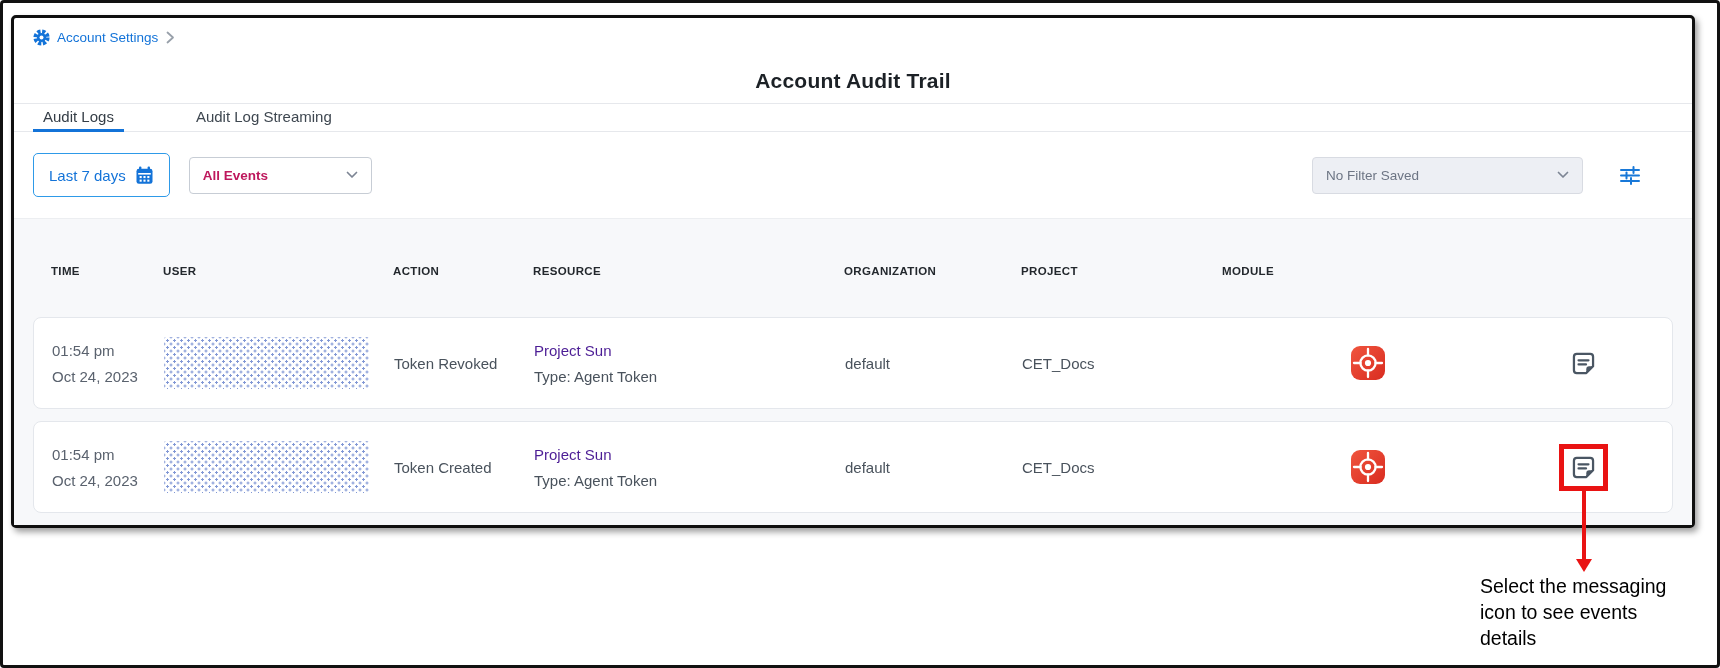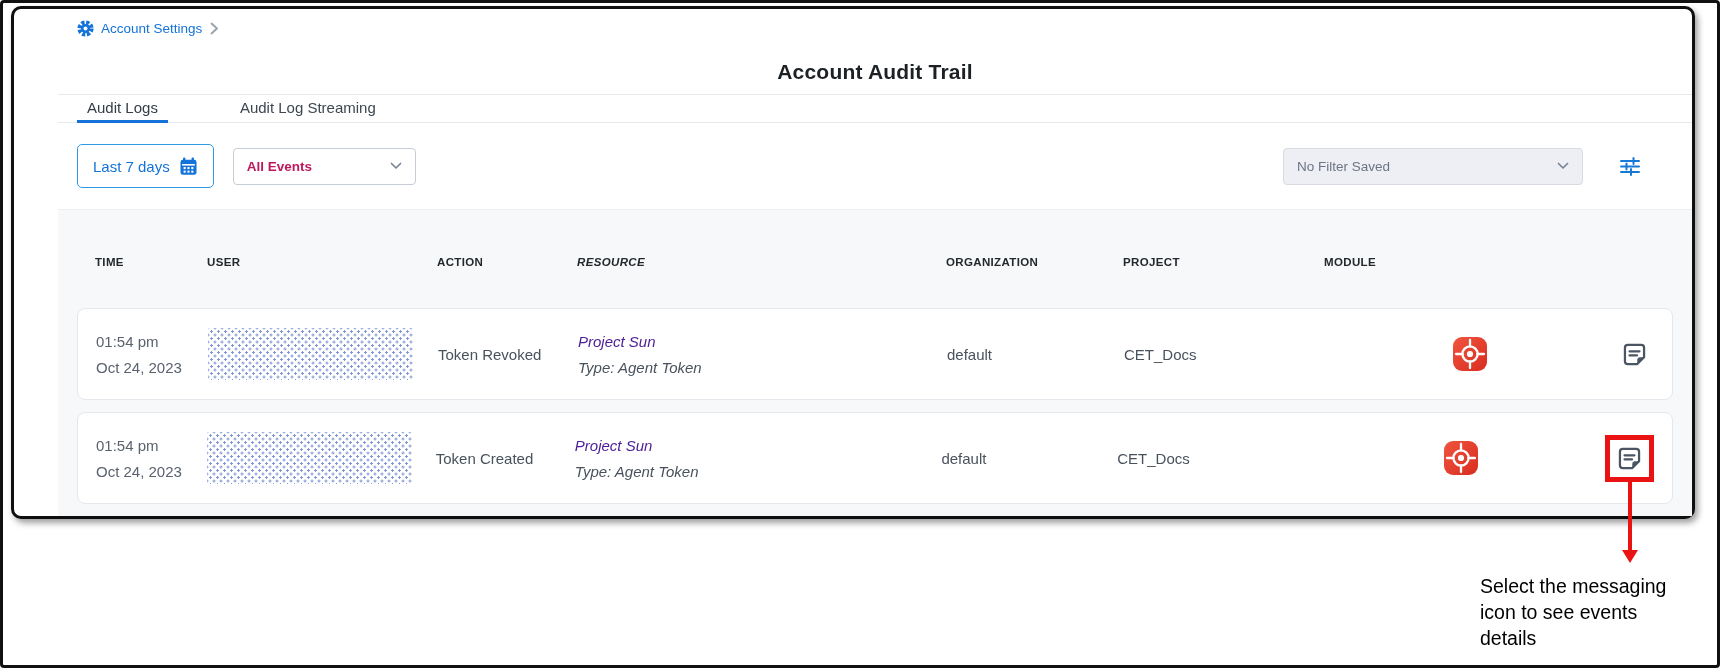--- a/index.html
+++ b/index.html
@@ -2,24 +2,24 @@
 <html><head>
 <meta charset="utf-8">
 <style>
   * { margin:0; padding:0; box-sizing:border-box; }
   html,body { width:1720px; height:668px; background:#fff; font-family:"Liberation Sans", sans-serif; overflow:hidden; }
 
   .frame { position:absolute; inset:0; width:1720px; height:668px; border:3px solid #111; border-radius:4px; background:#fff; }
 
   
   .panel {
-    position:absolute; left:8px; top:3px; width:1684px; height:513px;
-    background:#fff; border:3px solid #0f0f0f; border-radius:10px;
+    position:absolute; left:8px; top:12px; width:1684px; height:513px;
+    background:#fff; border:3px solid #0f0f0f; border-radius:5px;
     box-shadow:3px 4px 6px rgba(0,0,0,.38);
-    display:flex; flex-direction:column; overflow:visible;padding-left:44px;
+    display:flex; flex-direction:column; overflow:visible;
   }
 
   
   .panel-head { padding:9px 19px 10px; border-bottom:1px solid #e6e8ec; }
   .breadcrumb { display:flex; align-items:center; gap:7px; height:20px; }
   .breadcrumb a { color:#1373d8; font-size:13.5px; font-weight:500; text-decoration:none; cursor:pointer; }
   .crumb-chev { display:flex; align-items:center; margin-left:1px; }
   .page-title { margin-top:22px; font-size:21px; font-weight:700; color:#1c2126; letter-spacing:.2px;text-align:center; }
 
   
@@ -31,28 +31,28 @@
   
   .filter-bar { display:flex; align-items:center; padding:21px 19px; background:#fff; }
   .date-btn { display:flex; align-items:center; gap:9px; height:44px; padding:0 15px;
               border:1.5px solid #2e9ae8; border-radius:5px; background:#fff;
               color:#1373d8; font-size:15px; font-weight:500; cursor:pointer; }
   .select { display:flex; align-items:center; justify-content:space-between; height:37px;
             border:1px solid #c7cdd5; border-radius:4px; background:#fff; padding:0 13px;
             font-size:13.5px; font-weight:700; color:#be185d; cursor:pointer; }
   .select.events { width:183px; margin-left:19px; }
   .filter-right { margin-left:auto; display:flex; align-items:center; gap:36px; padding-right:32px; }
-  .select.saved { width:300px; background:#edeff4; border-color:#d8dbe2; color:#6d7584; font-weight:400; }
+  .select.saved { width:271px; background:#edeff4; border-color:#d8dbe2; color:#6d7584; font-weight:400; }
   .sliders-btn { display:flex; align-items:center; cursor:pointer; }
 
   
   .table-area { flex:1; background:#f7f8fa; border-top:1px solid #eceef1; padding:46px 19px 0; }
   .cols { display:flex; align-items:center; }
   .c-time { width:112px; } .c-user { width:230px; } .c-action { width:140px; }
-  .c-resource { width:369px;font-style:italic; } .c-org { width:177px; } .c-project { width:201px; }
+  .c-resource { width:311px; } .c-org { width:177px; } .c-project { width:201px; }
   .c-module { width:290px; display:flex; justify-content:center; }
   .c-msg { flex:1; display:flex; justify-content:center; }
   .thead { padding:0 18px; margin-bottom:40px; }
   .thead .col { font-size:11.5px; font-weight:700; letter-spacing:.35px; color:#23282d; }
   .thead .c-module { justify-content:flex-start; }
 
   .row-card { height:92px; background:#fff; border:1px solid #e4e7ec; border-radius:8px;
               padding:0 18px; margin-bottom:12px; display:flex; align-items:center; }
   .cell { font-size:15px; color:#49525c; }
   .two-line div + div { margin-top:9px; }

